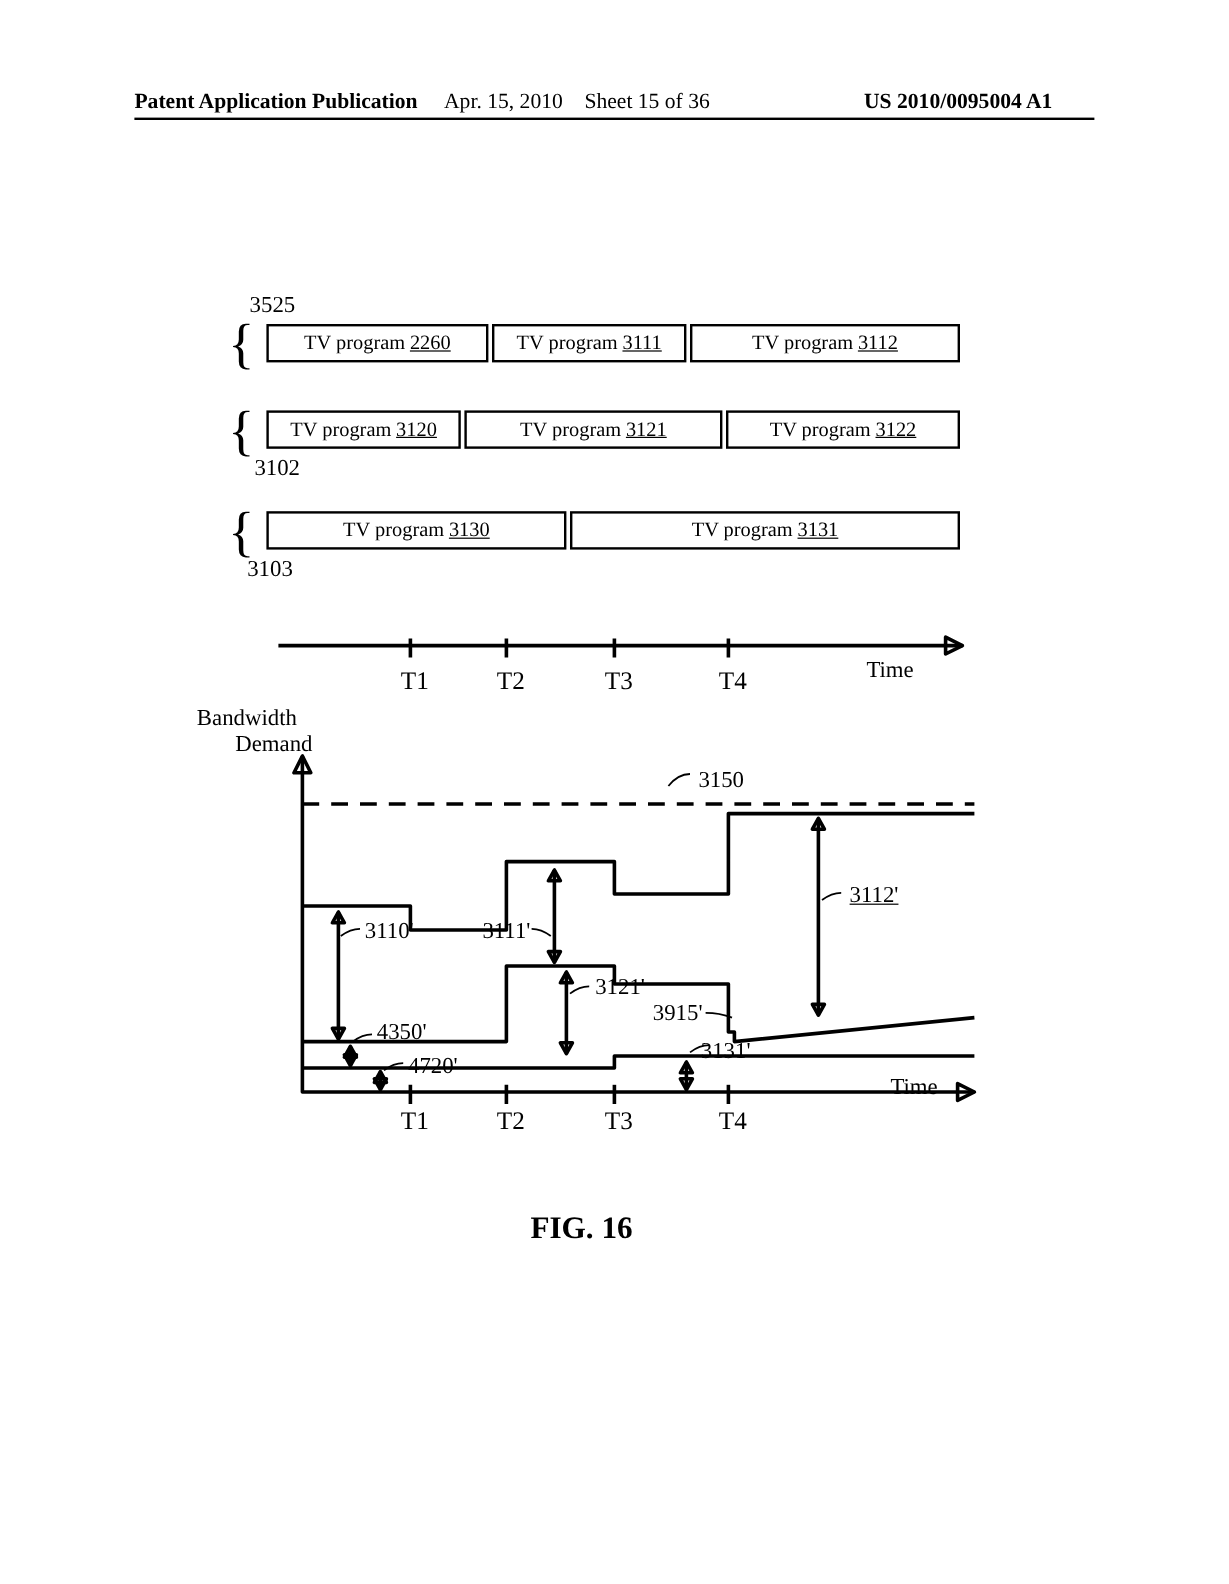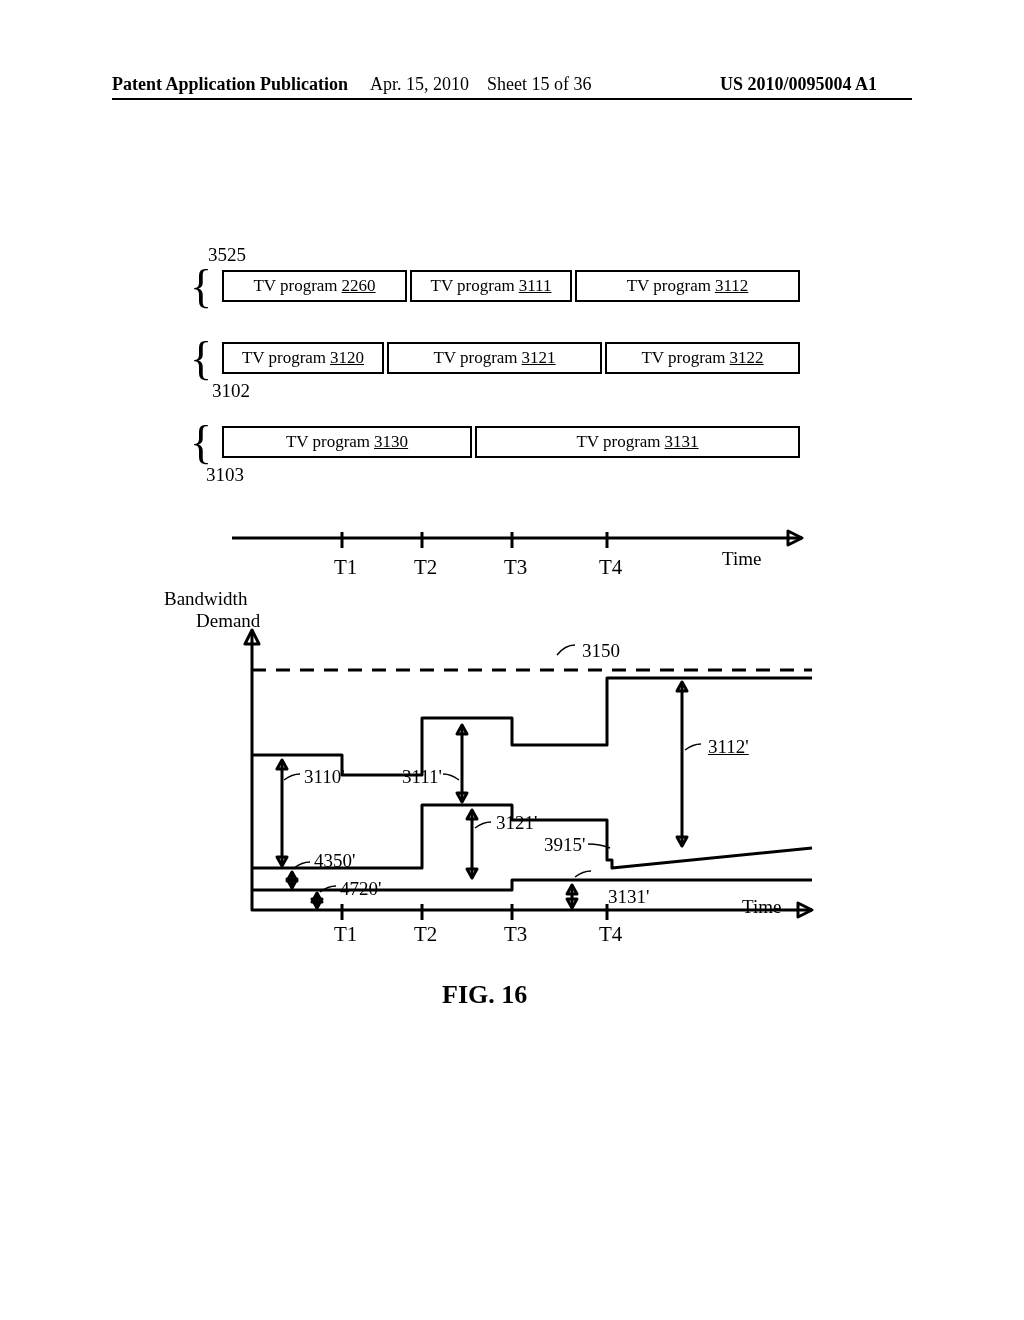--- a/index.html
+++ b/index.html
@@ -50,21 +50,21 @@
     font-size: 46px;
     line-height: 34px;
   }
 
   .lbl { position: absolute; font-size: 19px; }
   .tick { position: absolute; width: 0; height: 12px; border-left: 3px solid #000; }
   .ticklbl { position: absolute; font-size: 21px; }
 
   .lead { position: absolute; width: 0; height: 0; border-left: 2px solid #000; }
 
-  .figcap { position: absolute; font-size: 26px; font-weight: bold; }
+  .figcap { position: absolute; font-size: 26px; font-weight: bold; margin-top: 29px; }
 
   svg.stepsvg { position:absolute; }
   svg.stepsvg path { fill: none; stroke: #000; stroke-width: 3; stroke-linejoin: round; }
   svg.stepsvg path.dash { stroke-dasharray: 14 10; }
   svg.stepsvg path.lead { stroke-width: 1.5; }
   svg.stepsvg line.tick { stroke:#000; stroke-width:3; }
 </style>
 </head>
 <body>
 
@@ -204,21 +204,21 @@
   </svg>
 
   <span class="lbl" style="left:470px; top:390px;">3150</span>
   <span class="lbl" style="left:192px; top:516px;">3110'</span>
   <span class="lbl" style="left:290px; top:516px;">3111'</span>
   <span class="lbl" style="left:596px; top:486px;text-decoration:underline;">3112'</span>
   <span class="lbl" style="left:202px; top:600px;">4350'</span>
   <span class="lbl" style="left:384px; top:562px;">3121'</span>
   <span class="lbl" style="left:432px; top:584px;">3915'</span>
   <span class="lbl" style="left:228px; top:628px;">4720'</span>
-  <span class="lbl" style="left:496px; top:616px;margin-top:20px;">3131'</span>
+  <span class="lbl" style="left:472px; top:616px;">3131'</span>
 
   <span class="ticklbl" style="left:222px; top:672px;">T1</span>
   <span class="ticklbl" style="left:302px; top:672px;">T2</span>
   <span class="ticklbl" style="left:392px; top:672px;">T3</span>
   <span class="ticklbl" style="left:487px; top:672px;">T4</span>
   <span class="lbl" style="left:630px; top:646px;">Time</span>
 
   <div class="figcap" style="left:330px; top:730px;">FIG. 16</div>
 </div>
 

